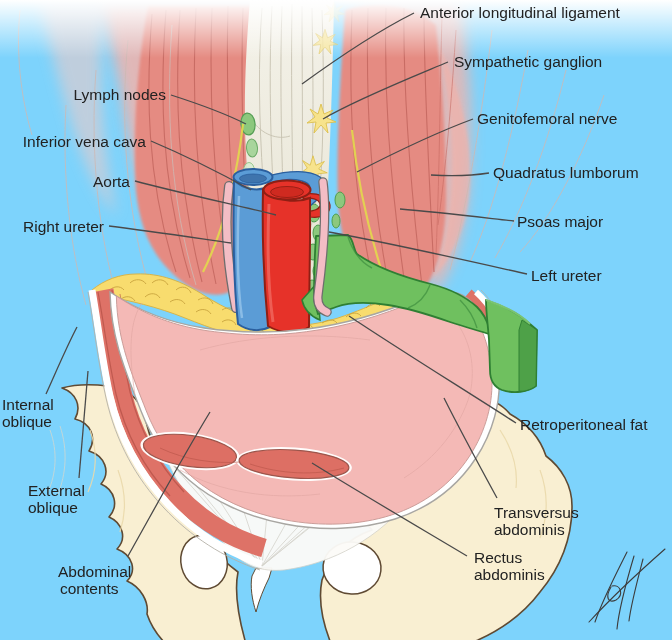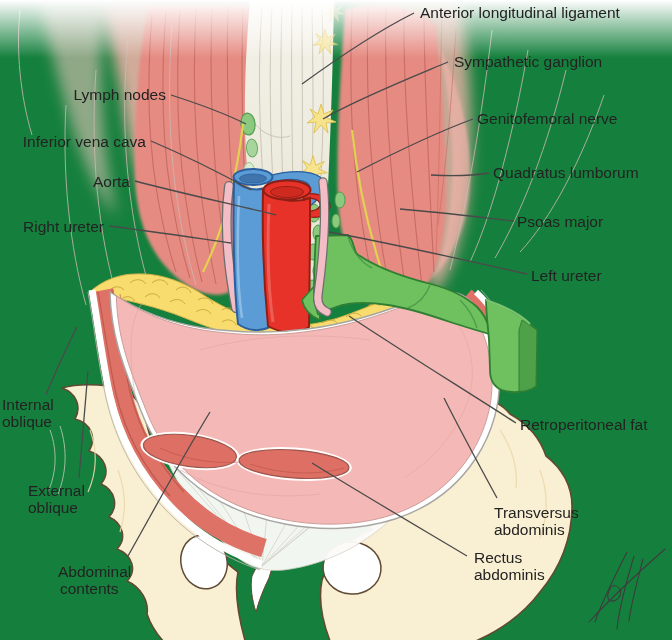--- a/index.html
+++ b/index.html
@@ -1,16 +1,16 @@
 <!DOCTYPE html>
 <html><head>
 <meta charset="utf-8">
 <style>
   html,body{margin:0;padding:0;background:#ffffff;}
-  .stage{position:relative;width:672px;height:640px;background:#15803d;overflow:hidden;
+  .stage{position:relative;width:672px;height:640px;background:#7dd3fc;overflow:hidden;
          font-family:"Liberation Sans",sans-serif;}
   svg{display:block;}
   text{font-family:"Liberation Sans",sans-serif;font-size:15.5px;fill:#222222;}
 </style>
 </head>
 <body>
 
 <div class="stage">
 <svg width="672" height="640" viewBox="0 0 672 640">
   <defs>

